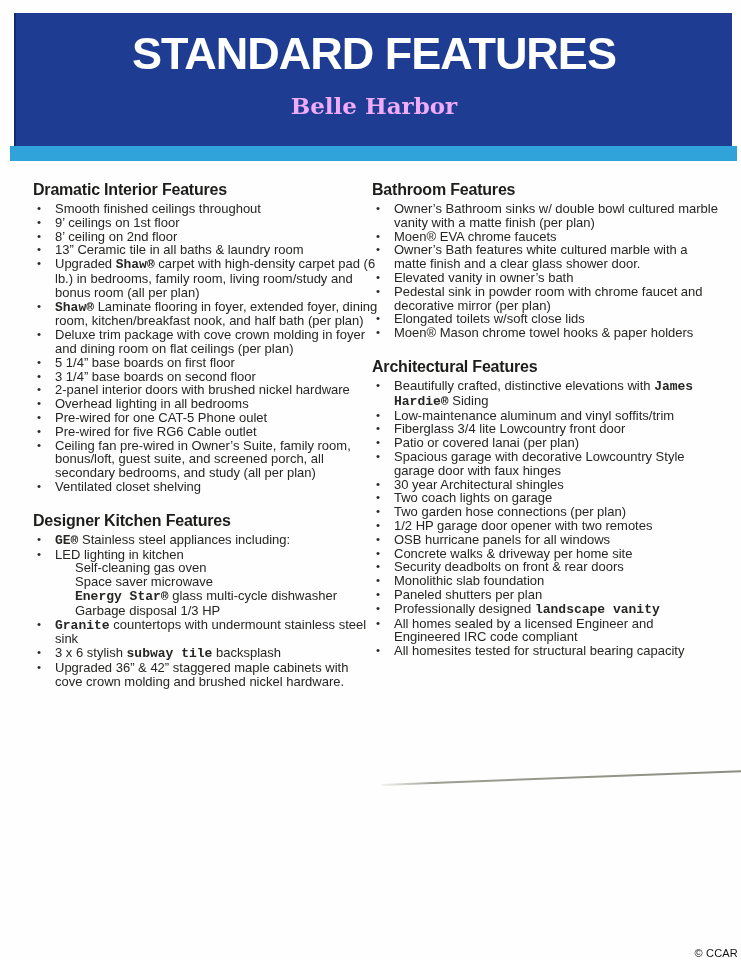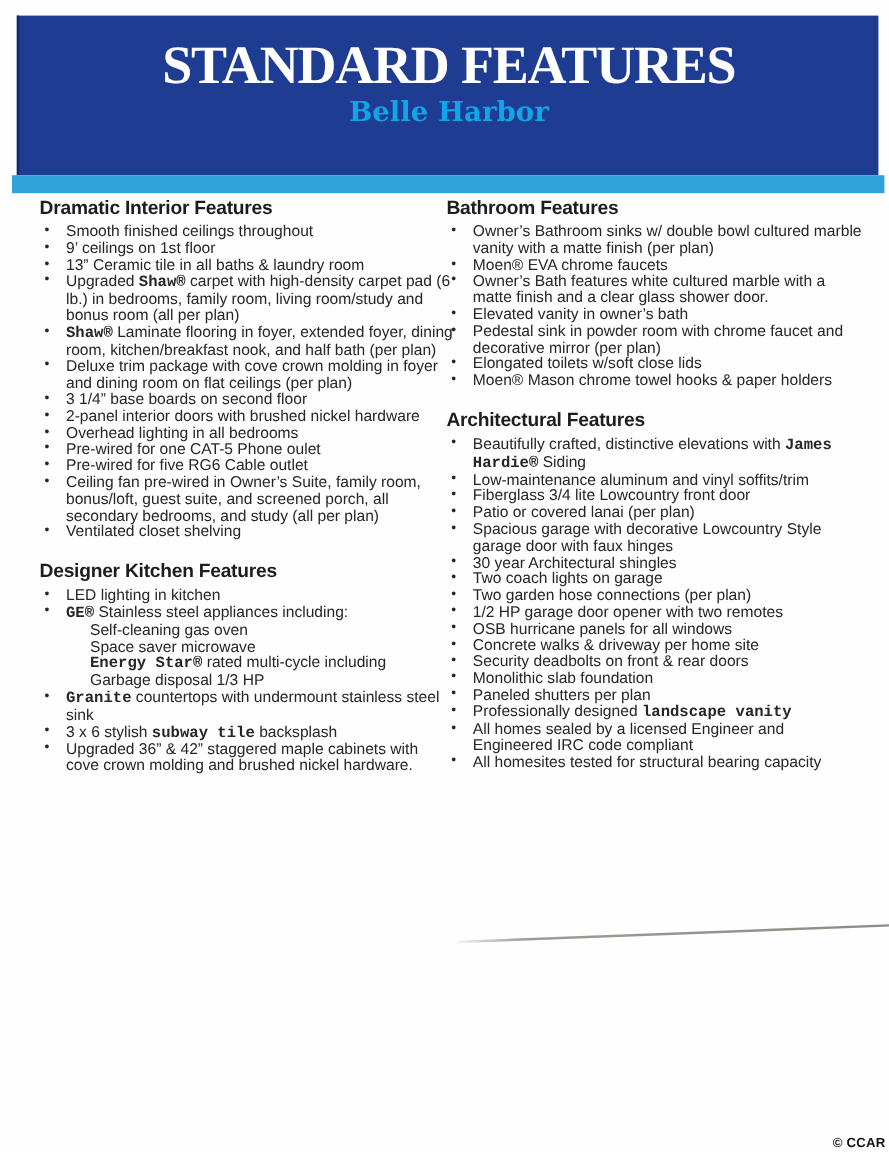--- a/index.html
+++ b/index.html
@@ -8,41 +8,41 @@
     background:#fefefe; overflow:hidden;
     font-family:"Liberation Sans", sans-serif;
   }
   
   .banner {
     position:absolute; left:14px; top:13px; width:718px; height:133px;
     background:#1e3c92; border-left:2px solid #142a6b;
     box-sizing:border-box; text-align:center;
   }
   .banner-title {
-    font-family:Liberation Serif, serif; font-weight:bold; color:#ffffff;
+    font-family:Liberation Sans, sans-serif; font-weight:bold; color:#ffffff;
     font-size:45px; line-height:48px; margin-top:17px; letter-spacing:-1px;
     white-space:nowrap;
   }
   .banner-subtitle {
-    font-family:"DejaVu Serif", serif; font-weight:bold; color:#0ea5e9;
-    font-size:23px; line-height:26px; margin-top:3px;
+    font-family:"DejaVu Serif", serif; font-weight:bold; color:#f0abfc;
+    font-size:23px; line-height:26px; margin-top:15px;
   }
   .stripe {
     position:absolute; left:10px; top:146px; width:727px; height:15px;
     background:#2fa3da;
   }
   
   .col { position:absolute; top:164px; width:346px; }
   .col-left  { left:33px; }
   .col-right { left:372px; }
   .feature-section .section-heading {
     font-size:16px; font-weight:700; color:#1d1d1b;
     margin:17px 0 3px 0; letter-spacing:-0.2px; line-height:19px;
   }
-  .feature-section:first-child .section-heading { margin-top:0; }
+  .feature-section:first-child .section-heading { margin-top:16px; }
   .feature-list { list-style:none; margin:0; padding:0; }
   .feature-list li {
     position:relative; padding-left:22px;
     font-size:13px; line-height:13.8px; color:#262624;
   }
   .feature-list li::before {
     content:"\2022"; position:absolute; left:4px; top:0;
     color:#262624; font-size:11.5px;
   }
   .feature-list li.sub { padding-left:42px; }
@@ -50,62 +50,64 @@
   .feature-list b { font-weight:700;font-family:Liberation Mono, monospace; }
   
   .fold-line {
     position:absolute; left:381px; top:784px; width:363px; height:1.5px;
     background:linear-gradient(90deg, rgba(140,140,128,0.1),
                rgba(125,125,112,0.75) 15%, rgba(120,120,108,0.85));
     transform:rotate(-2.2deg); transform-origin:left center;
   }
   .copyright {
     position:absolute; right:3px; bottom:1px;
-    font-size:11px; font-weight:700; color:#121212; letter-spacing:0.2px;
+    font-size:11px; font-weight:400; color:#121212; letter-spacing:0.2px;
   }
 </style>
 </head>
 <body>
 
 <div class="page">
 
   <div class="banner" style="background: rgb(30, 60, 146);">
     <div class="banner-title">STANDARD FEATURES</div>
     <div class="banner-subtitle">Belle Harbor</div>
   </div>
 
   <div class="stripe" style="background: rgb(47, 163, 218);"></div>
 
   <div class="col col-left" id="col-left">
       <section class="feature-section">
         <h2 class="section-heading">Dramatic Interior Features</h2>
         <ul class="feature-list">
           <li><span>Smooth finished ceilings throughout</span></li>
           <li><span>9’ ceilings on 1st floor</span></li>
+          <li><span>8’ ceiling on 2nd floor</span></li>
           <li><span>13” Ceramic tile in all baths &amp; laundry room</span></li>
           <li><span>Upgraded </span><b>Shaw®</b><span> carpet with high-density carpet pad (6 lb.) in bedrooms, family room, living room/study and bonus room (all per plan)</span></li>
           <li><b>Shaw®</b><span> Laminate flooring in foyer, extended foyer, dining room, kitchen/breakfast nook, and half bath (per plan)</span></li>
           <li><span>Deluxe trim package with cove crown molding in foyer and dining room on flat ceilings (per plan)</span></li>
+          <li><span>5 1/4” base boards on first floor</span></li>
           <li><span>3 1/4” base boards on second floor</span></li>
           <li><span>2-panel interior doors with brushed nickel hardware</span></li>
           <li><span>Overhead lighting in all bedrooms</span></li>
           <li><span>Pre-wired for one CAT-5 Phone oulet</span></li>
           <li><span>Pre-wired for five RG6 Cable outlet</span></li>
           <li><span>Ceiling fan pre-wired in Owner’s Suite, family room, bonus/loft, guest suite, and screened porch, all secondary bedrooms, and study (all per plan)</span></li>
           <li><span>Ventilated closet shelving</span></li>
         </ul>
       </section>
       <section class="feature-section">
         <h2 class="section-heading">Designer Kitchen Features</h2>
         <ul class="feature-list">
+          <li><b>GE®</b><span> Stainless steel appliances including:</span></li>
           <li><span>LED lighting in kitchen</span></li>
-          <li><b>GE®</b><span> Stainless steel appliances including:</span></li>
           <li class="sub"><span>Self-cleaning gas oven</span></li>
           <li class="sub"><span>Space saver microwave</span></li>
-          <li class="sub"><b>Energy Star®</b><span> rated multi-cycle including</span></li>
+          <li class="sub"><b>Energy Star®</b><span> glass multi-cycle dishwasher</span></li>
           <li class="sub"><span>Garbage disposal 1/3 HP</span></li>
           <li><b>Granite</b><span> countertops with undermount stainless steel sink</span></li>
           <li><span>3 x 6  stylish </span><b>subway tile</b><span> backsplash</span></li>
           <li><span>Upgraded 36” &amp; 42” staggered maple cabinets with cove crown molding and brushed nickel hardware.</span></li>
         </ul>
       </section>
     </div>
   <div class="col col-right" id="col-right">
       <section class="feature-section">
         <h2 class="section-heading">Bathroom Features</h2>

